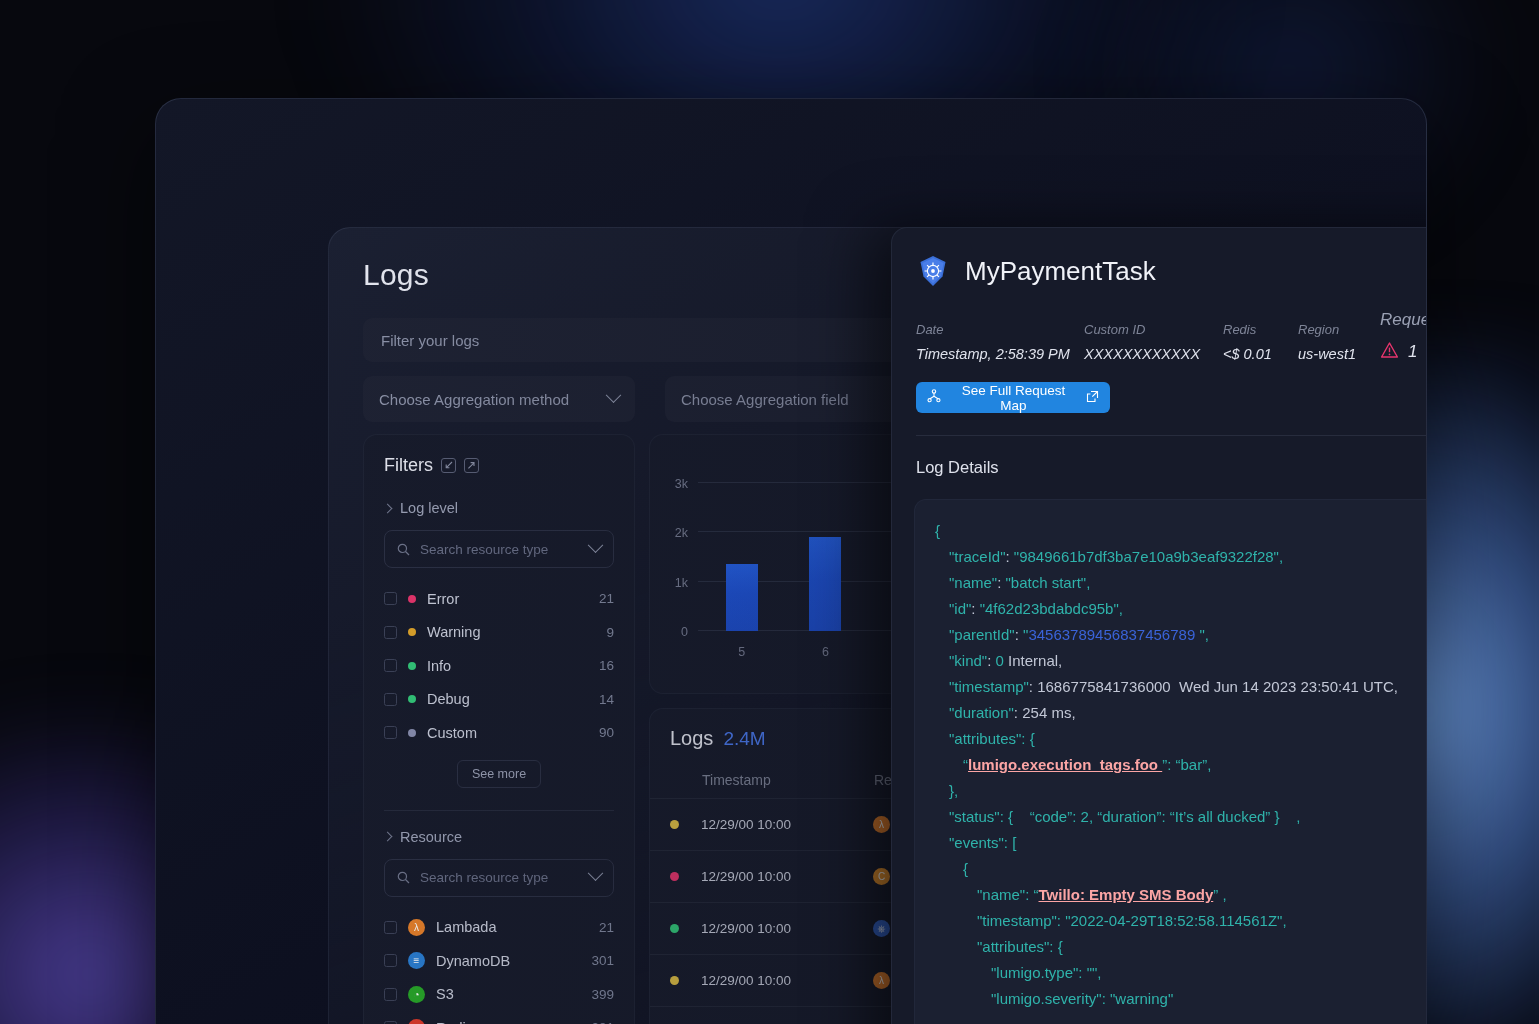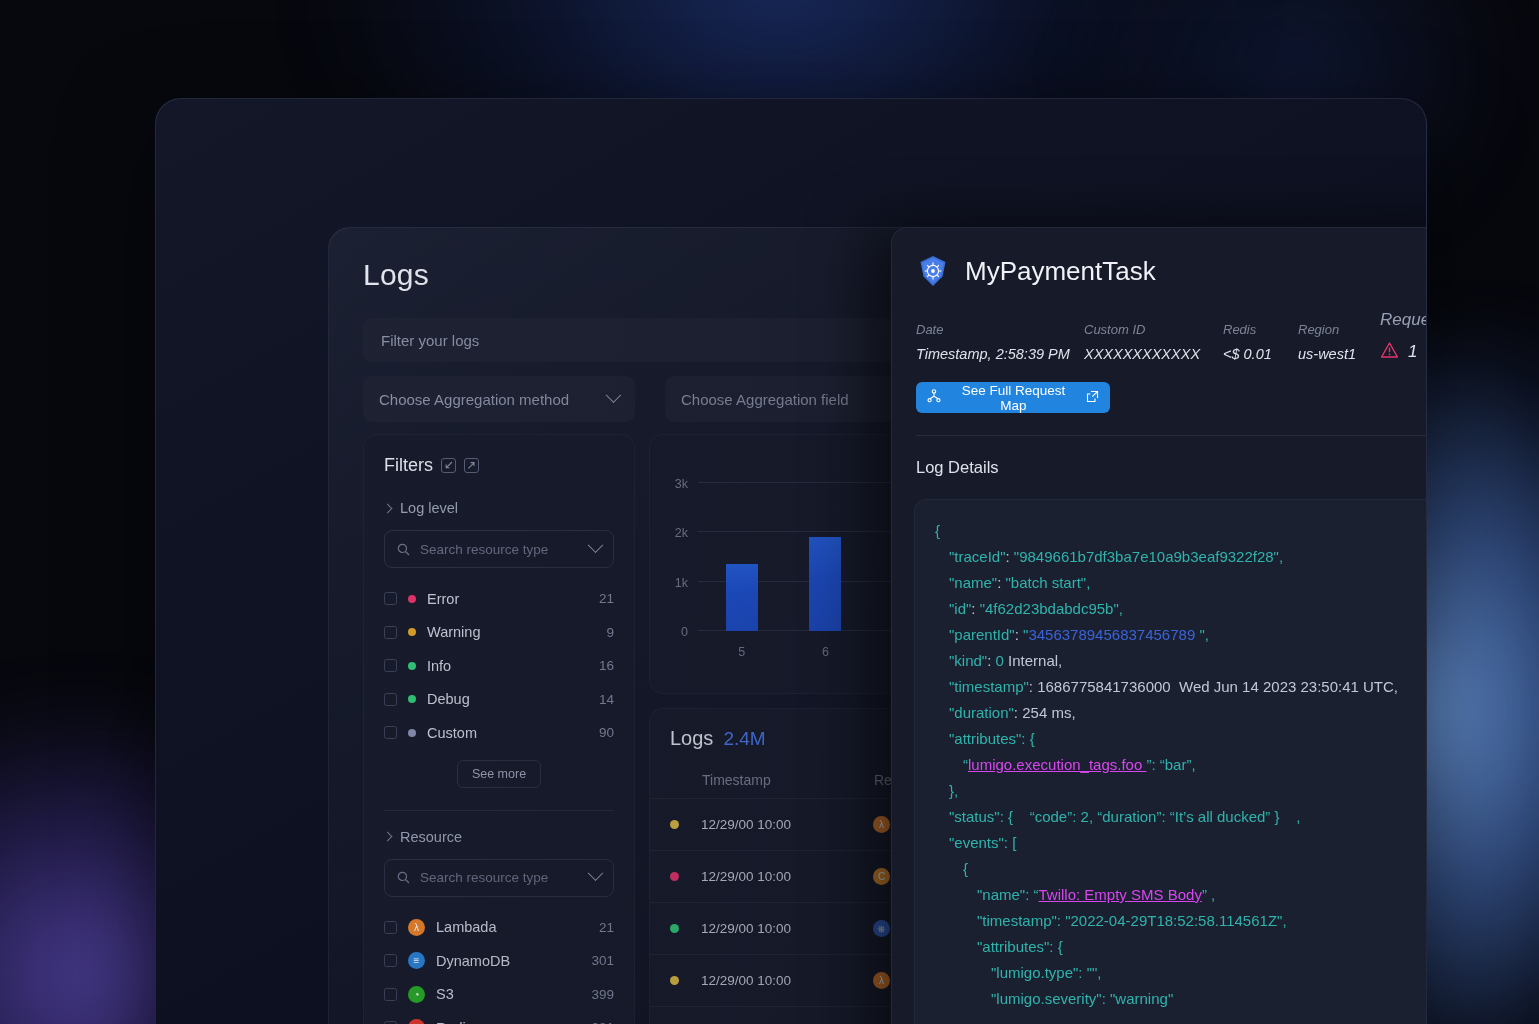--- a/index.html
+++ b/index.html
@@ -190,21 +190,21 @@
   .json-box {
     margin: 22px 22px 0; background: #1b2031; border-radius: 12px;
     border: 1px solid rgba(140,155,200,0.06);
     padding: 18px 20px 20px; height: 640px; overflow: hidden;
   }
   .jl { font-size: 15px; line-height: 26px; color: #2fb3ab; white-space: pre; font-family: "Liberation Sans", sans-serif; }
   .k { color: #2fb3ab; }
   .s { color: #2fb3ab; }
   .p { color: #c2c7d6; }
   .b { color: #3a63d8; }
-  .u { color: #d946ef; text-decoration: underline; }
+  .u { color: #fca5a5; text-decoration: underline; font-weight: bold; }
   .br { color: #2fb3ab; }
 </style>
 </head>
 <body>
 
 <div id="stage">
 
   <div class="glow glow-top"></div>
   <div class="glow glow-tr"></div>
   <div class="glow glow-right"></div>

